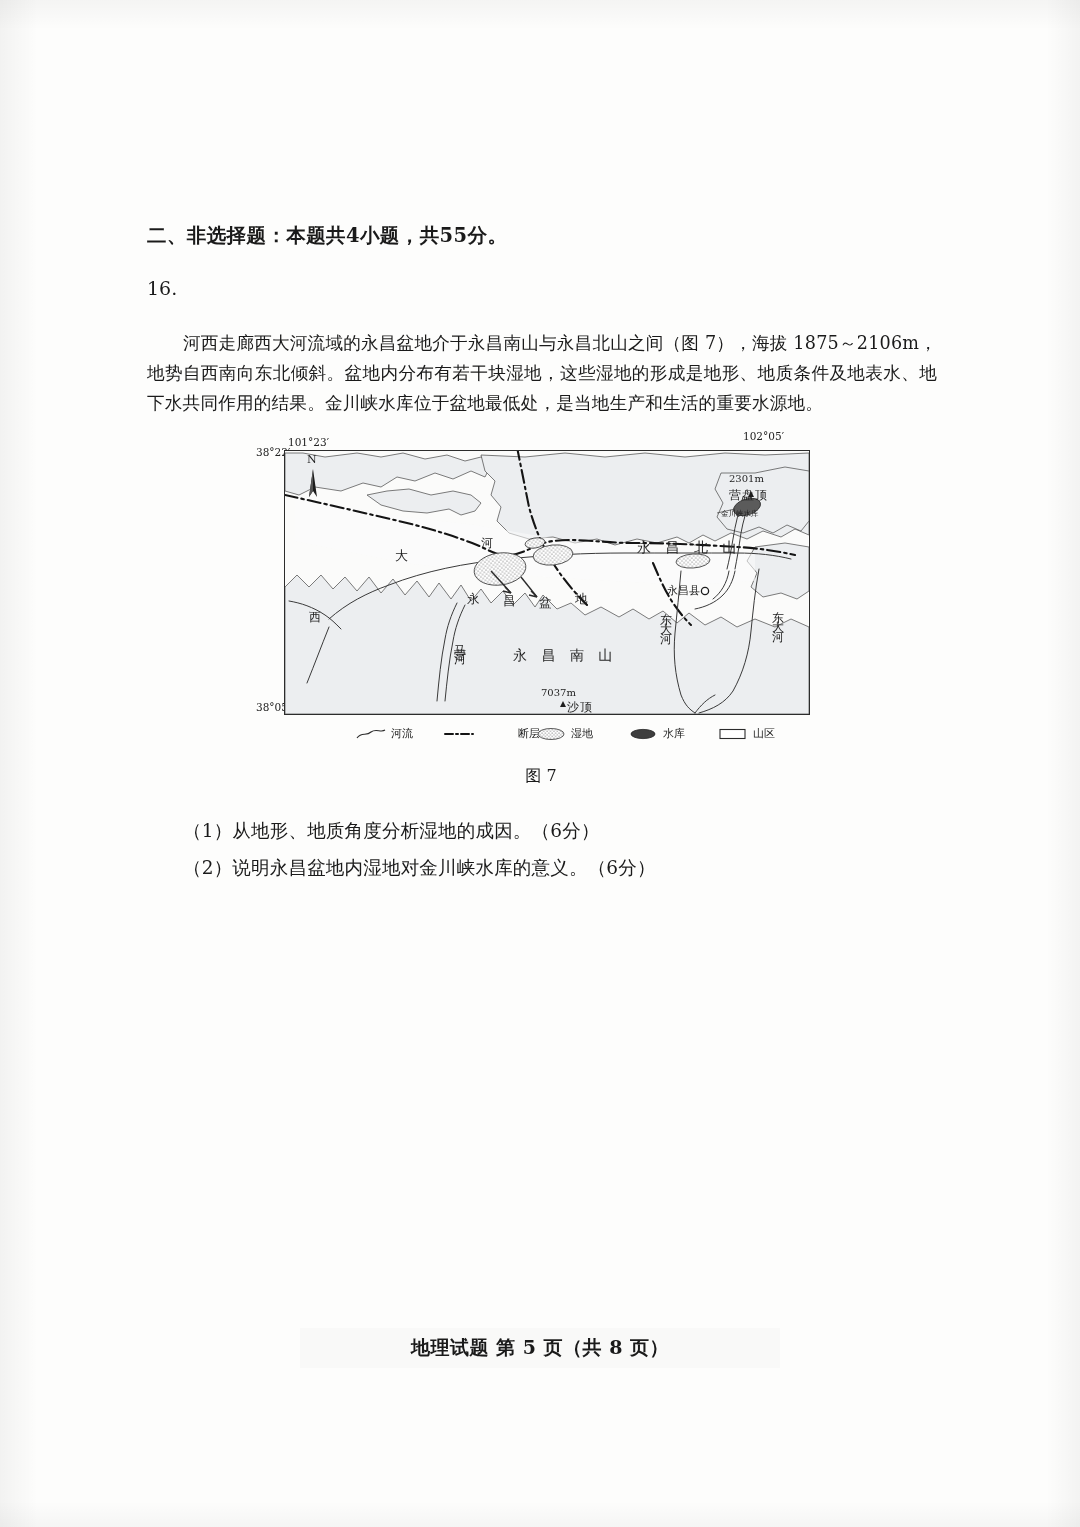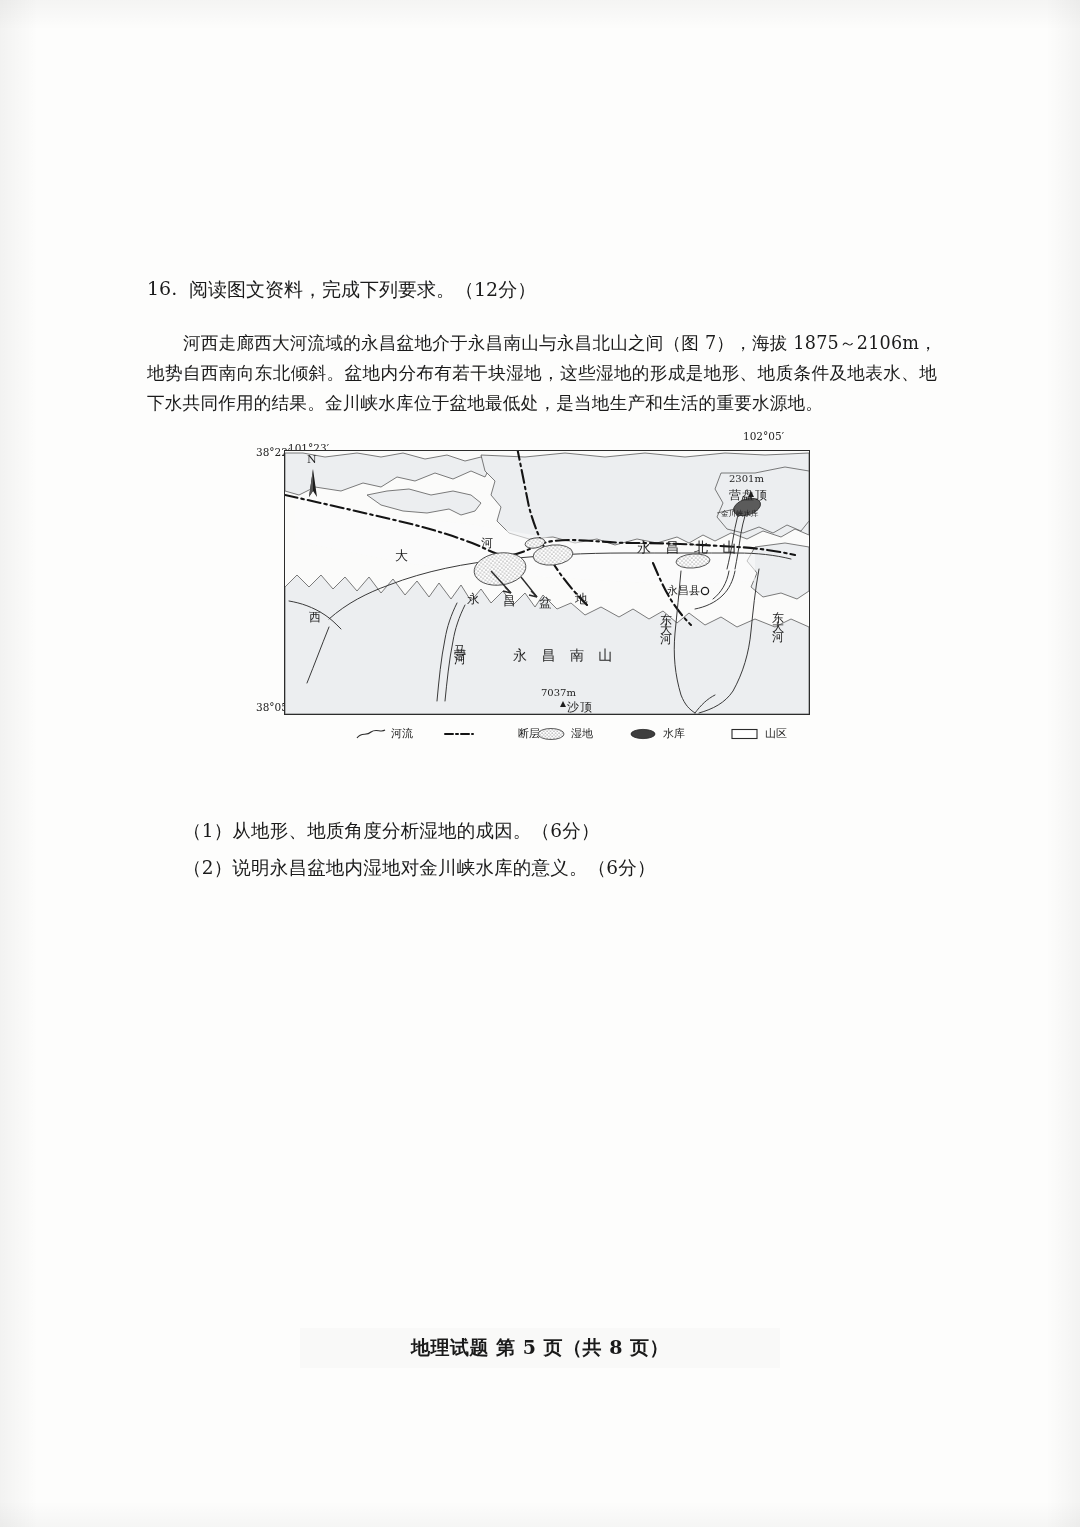--- a/index.html
+++ b/index.html
@@ -89,21 +89,21 @@
     background: #fbfbfa;
     overflow: hidden;
   }
   .coord {
     position: absolute;
     font-size: 10.5px;
     font-family: "DejaVu Serif", "Liberation Serif", serif;
     color: #222;
     white-space: nowrap;
   }
-  .coord-nw-lon { left: 32px;  top: 14px; }
+  .coord-nw-lon { left: 32px;  top: 8px; }
   .coord-ne-lon { left: 487px; top: 2px; }
   .coord-nw-lat { left: 0px;   top: 18px; }
   .coord-sw-lat { left: 0px;   top: 273px; }
 
   .map-svg { position: absolute; left: 0; top: 0; }
 
   .mlabel {
     position: absolute;
     font-size: 11px;
     color: #1e1e1e;
@@ -179,24 +179,24 @@
     width: 480px;
     height: 40px;
     background: rgba(0,0,0,0.015);
   }
 </style>
 </head>
 <body>
 
 <div class="page">
 
+  <div class="section-head">二、非选择题：本题共4小题，共55分。</div>
 
   <div class="q-number">16.</div>
 
-  <div class="q-stem">阅读图文资料，完成下列要求。（12分）</div>
 
   <div class="body-para">河西走廊西大河流域的永昌盆地介于永昌南山与永昌北山之间（图 7），海拔 1875～2106m，地势自西南向东北倾斜。盆地内分布有若干块湿地，这些湿地的形成是地形、地质条件及地表水、地下水共同作用的结果。金川峡水库位于盆地最低处，是当地生产和生活的重要水源地。</div>
 
   <div class="figure">
 
     <div class="coord coord-nw-lon">101°23′</div>
     <div class="coord coord-ne-lon">102°05′</div>
     <div class="coord coord-nw-lat">38°22′</div>
     <div class="coord coord-sw-lat">38°05′</div>
 
@@ -392,30 +392,31 @@
 
       <div class="leg-item" style="left:272px; top:0px;">
         <span class="leg-sym">
           <svg width="30" height="14" viewBox="0 0 30 14">
             <ellipse cx="15" cy="7" rx="12" ry="4.6" fill="#3e3e3e" stroke="#222" stroke-width="0.8"></ellipse>
           </svg>
         </span>
         <span>水库</span>
       </div>
 
-      <div class="leg-item" style="left:374px; top:0px;text-align:right;">
+      <div class="leg-item" style="left:362px; top:0px;text-align:right;">
         <span class="leg-sym">
           <svg width="30" height="14" viewBox="0 0 30 14">
             <rect x="2" y="2.5" width="25" height="9" fill="#ffffff" stroke="#2b2b2b" stroke-width="1.1"></rect>
           </svg>
         </span>
         <span>山区</span>
       </div>
     </div>
 
+    <div class="fig-caption">图 7</div>
   </div>
 
   <div class="sub-q sub-q-1">（1）从地形、地质角度分析湿地的成因。（6分）</div>
   <div class="sub-q sub-q-2">（2）说明永昌盆地内湿地对金川峡水库的意义。（6分）</div>
 
   <div class="footer-band"></div>
   <div class="footer">地理试题  第 5 页（共 8 页）</div>
 
 </div>
 

